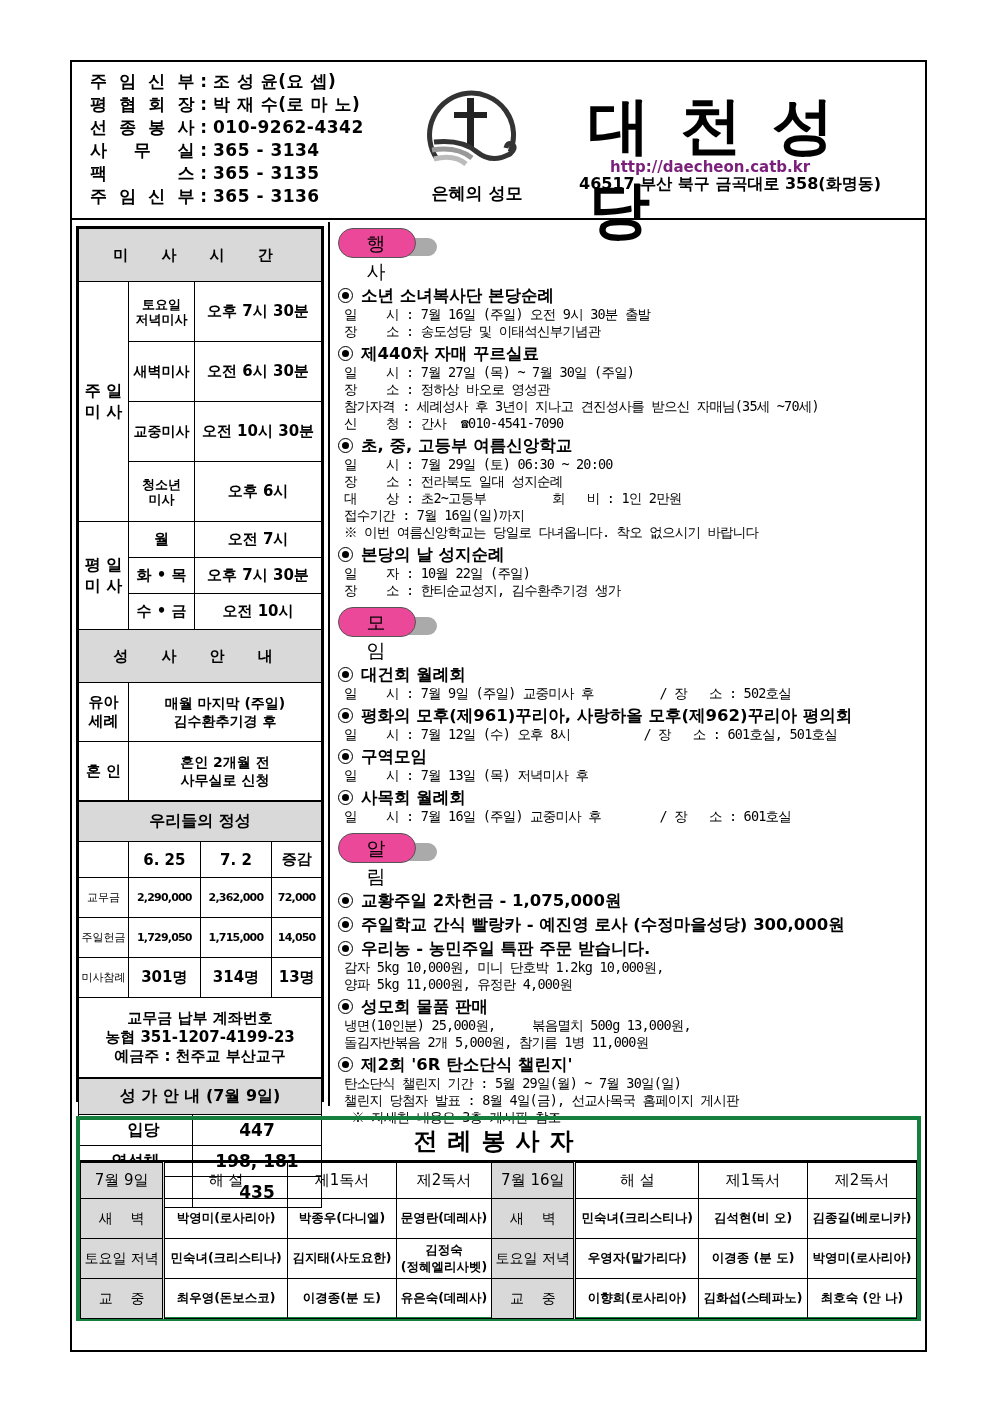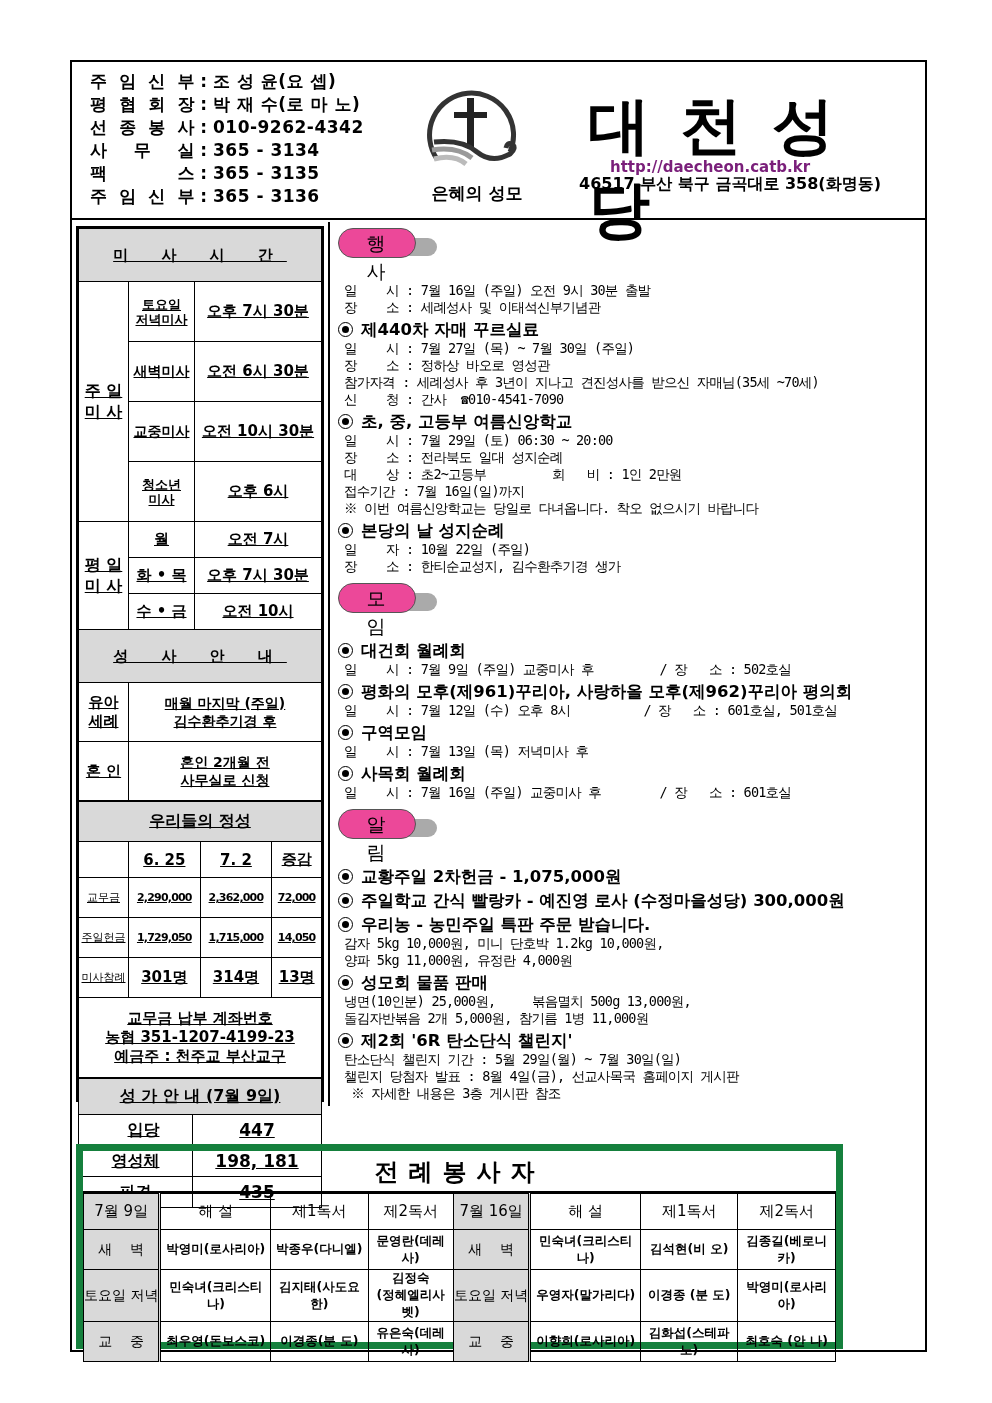--- a/index.html
+++ b/index.html
@@ -12,33 +12,33 @@
   .info .colon { width: 18px; text-align: center; }
   .logo { position: absolute; left: 350px; top: 22px; width: 100px; height: 130px; }
   .logo-caption { position: absolute; left: 0; top: 98px; width: 110px; text-align: center; font-size: 17px; font-weight: bold; }
   .title { position: absolute; left: 516px; top: 22px; font-size: 62px; font-weight: bold; letter-spacing: 30px; font-family: "DejaVu Sans", sans-serif; }
   .url { position: absolute; left: 538px; top: 96px; font-size: 15px; color: #7a1f7a; font-weight: bold; }
   .addr { position: absolute; left: 507px; top: 112px; font-size: 16px; font-weight: bold; }
 
   .left { position: absolute; left: 4px; top: 164px; width: 248px; height: 876px; border: 2px solid #000; }
   .right { position: absolute; left: 256px; top: 160px; width: 597px; height: 884px; border-left: 2px solid #000; }
   table { border-collapse: collapse; width: 100%; }
-  .left table td { border: 1px solid #000; text-align: center; font-weight: bold; font-size: 15px; text-decoration: underline; }
+  .left table td { border: 1px solid #000; text-align: center; font-weight: bold; font-size: 15px; }
   .gray { background: #d9d9d9; }
   .sec-h { height: 53px; font-size: 17px; letter-spacing: 14px; }
 
   .pill { display: inline-block; position: relative; margin-left: 8px; margin-top: 6px; width: 78px; height: 30px; border: 1.5px solid #555; border-radius: 15px; background: #ec4899; font-size: 19px; text-align: center; line-height: 28px; letter-spacing: 16px; padding-left: 14px; }
   .pill::after { content: ""; position: absolute; right: -22px; top: 9px; width: 30px; height: 18px; background: #aaa; border-radius: 0 12px 12px 0; z-index: -1; }
   .item { margin-left: 8px; }
   .item-title { font-size: 16.5px; font-weight: bold; height: 21px; line-height: 21px; margin-top: 3px; }
   .bullet { display: inline-block; width: 15px; height: 15px; border: 1.5px solid #000; border-radius: 50%; position: relative; vertical-align: -2px; margin-right: 8px; }
   .bullet::after { content: ""; position: absolute; left: 2.5px; top: 2.5px; width: 7px; height: 7px; background: #000; border-radius: 50%; }
   .line { font-size: 13.5px; height: 17px; line-height: 17px; margin-left: 6px; white-space: pre; font-family: "DejaVu Sans Mono", monospace; letter-spacing: -0.8px; }
 
-  .bottom { position: absolute; left: 4px; top: 1082px; width: 767px; height: 205px; border: 7px solid #15803d; }
+  .bottom { position: absolute; left: 4px; top: 1054px; width: 845px; height: 205px; border: 4px solid #15803d; }
   .bottom .ttl { height: 42px; border-bottom: 2px solid #000; text-align: center; font-size: 24px; font-weight: bold; line-height: 42px; letter-spacing: 10px; }
   .bottom table td { border: 1px solid #000; text-align: center; font-size: 12.5px; height: 40px; font-weight: bold; }
   .bottom .hrow td { font-size: 15px; font-weight: normal; height: 36px; }
   .bottom .dcol { border-right: 3px double #000; }
 </style>
 </head>
 <body>
 
 <div class="page">
   <div class="header">
@@ -239,22 +239,23 @@
             <td style="white-space: pre-line; font-size: 17px;">435</td>
           </tr>
         </tbody>
     </table>
   </div>
 
   <div class="right">
     <div class="pill">행사</div>
     <div id="events">
         <div class="item">
+          <div class="item-title"><span class="bullet"></span><span>소년 소녀복사단 본당순례</span></div>
           <div class="line">일    시 : 7월 16일 (주일) 오전 9시 30분 출발</div>
-          <div class="line">장    소 : 세례성사 및 이태석신부기념관</div>
+          <div class="line">장    소 : 송도성당 및 이태석신부기념관</div>
         </div>
         <div class="item">
           <div class="item-title"><span class="bullet"></span><span>제440차 자매 꾸르실료</span></div>
           <div class="line">일    시 : 7월 27일 (목) ~ 7월 30일 (주일)</div>
           <div class="line">장    소 : 정하상 바오로 영성관</div>
           <div class="line">참가자격 : 세례성사 후 3년이 지나고 견진성사를 받으신 자매님(35세 ~70세)</div>
           <div class="line">신    청 : 간사  ☎010-4541-7090</div>
         </div>
         <div class="item">
           <div class="item-title"><span class="bullet"></span><span>초, 중, 고등부 여름신앙학교</span></div>

